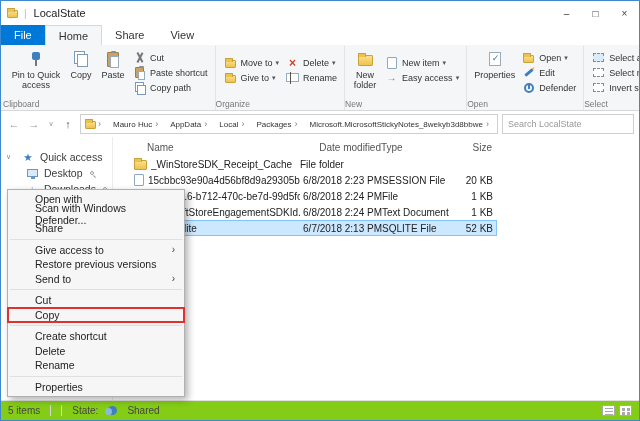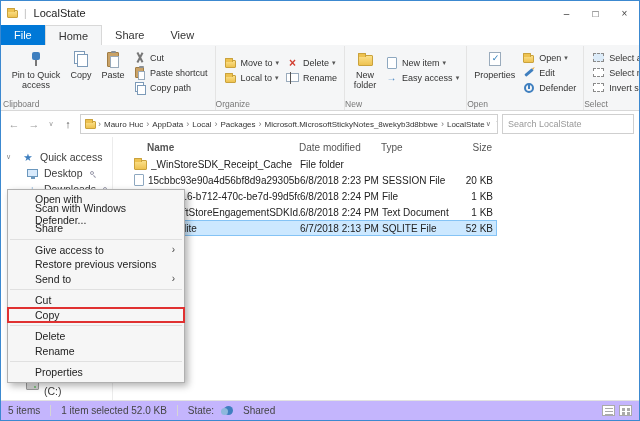--- a/index.html
+++ b/index.html
@@ -88,54 +88,54 @@
   .pinmark { width:4px; height:4px; border:1px solid #99a; border-radius:50%; margin-left:7px; position:relative; flex:none; }
   .pinmark::after { content:''; position:absolute; left:3px; top:3px; width:1px; height:3px; background:#99a; transform:rotate(-45deg); }
 
   
   .addr { height:26px; flex:0 0 auto; display:flex; align-items:center; padding:0 5px; gap:4px; background:#fff; }
   .nav { width:16px; text-align:center; font-size:11px; color:#999; }
   .nav.up { color:#555; }
   .nav.drop { font-size:7px; width:10px; }
   .crumb-box { flex:1; height:20px; border:1px solid #cfcfcf; background:#fff; display:flex; align-items:center;
                padding:0 4px; font-size:8px; color:#333; white-space:nowrap; overflow:hidden; }
-  .crumb { padding:0 1px; }
+  .crumb { padding:0 1px;margin-left:9px; }
   .crumb-sep { color:#777; padding:0 2px; font-size:9px; }
   .crumb-end { margin-left:auto; display:flex; align-items:center; gap:5px; color:#666; }
   .crumb-end .dd { font-size:7px; }
   .crumb-end .rf { font-size:10px; }
   .search-box { width:132px; height:20px; border:1px solid #cfcfcf; background:#fff; font-size:9px;
                 color:#444; padding:0 5px; font-family:"Liberation Sans", sans-serif; }
   .search-box::placeholder { color:#999; }
 
   
   .content { flex:1; display:flex; overflow:hidden; }
   .sidebar { width:112px; flex:none; border-right:1px solid #ececec; padding-top:12px; font-size:10.5px; color:#3b3b3b; }
   .snav { height:16px; display:flex; align-items:center; padding-left:24px; position:relative; }
   .snav .chev { position:absolute; left:5px; top:4px; font-size:7px; color:#888; }
   .snav .sic { width:14px; margin-right:5px; display:flex; justify-content:center; flex:none; }
   .snav.qa { padding-left:20px; font-size:10.5px; }
   .sidebar-spacer { height:100px; }
 
   .files { flex:1; padding:2px 0 0 4px; font-size:10px; color:#222; }
   .fhdr { display:flex; height:17px; align-items:center; color:#555; width:380px; }
   .cell-name { width:182px; display:flex; align-items:center; gap:4px; padding-left:16px; overflow:hidden; }
-  .fhdr .cell-name { padding-left:30px;font-weight:bold; }
-  .cell-date { width:82px; }
+  .fhdr .cell-name { padding-left:30px; }
+  .cell-date { width:82px;text-align:right; }
   .cell-type { width:76px; }
   .cell-size { width:38px; text-align:right; padding-right:3px; }
   .frow { display:flex; height:16px; align-items:center; width:380px; border:1px solid transparent; }
   .frow.selected { background:#cce8ff; border:1px solid #84c3f5; }
   .frow.selected .cell-name { padding-left:2px; }
   .fname { overflow:hidden; white-space:nowrap; }
   .cb { width:11px; height:11px; background:#fff; border:1px solid #6b97bd; position:relative; flex:none; }
   .cb::after { content:'✓'; position:absolute; left:1px; top:-1px; font-size:9px; color:#1f6fb5; }
 
   
-  .statusbar { height:20px; flex:0 0 auto; border-top:1px solid #e2e2e2; background:#c4b5fd;
+  .statusbar { height:20px; flex:0 0 auto; border-top:1px solid #e2e2e2; background:#84cc16;
                display:flex; align-items:center; font-size:10px; color:#444; padding:0 7px; gap:10px; }
   .sb-sep { width:1px; height:11px; background:#d5d5d5; }
   .ic-share { width:9px; height:9px; border-radius:50%; background:#3f7fbf; position:relative; flex:none; }
   .ic-share::after { content:''; position:absolute; left:-3px; top:2px; width:7px; height:7px; border-radius:50%; background:#8db8dd; }
   .viewbtns { margin-left:auto; display:flex; gap:4px; }
   .vt { width:13px; height:11px; border:1px solid #aaa; background:#fff; position:relative; }
   .vt.lines::after { content:''; position:absolute; left:2px; top:2px; width:8px; height:1px; background:#aaa; box-shadow:0 3px 0 #aaa, 0 6px 0 #aaa; }
   .vt.grid::after { content:''; position:absolute; left:2px; top:2px; width:3px; height:3px; background:#aaa; box-shadow:5px 0 0 #aaa, 0 4px 0 #aaa, 5px 4px 0 #aaa; }
 
   
@@ -222,21 +222,21 @@
             <span class="ic">
                 <span class="ic-folder xs"></span>
               </span>
             <span>Move to</span>
             <span class="caret">▾</span>
           </button>
           <button class="btn-small">
             <span class="ic">
                 <span class="ic-folder xs"></span>
               </span>
-            <span>Local to</span>
+            <span>Give to</span>
             <span class="caret">▾</span>
           </button>
         </div>
         <div class="mini-col pt">
           <button class="btn-small">
             <span class="ic">
                 <span class="ic-x">×</span>
               </span>
             <span>Delete</span>
             <span class="caret">▾</span>
@@ -481,21 +481,20 @@
         <span class="cell-date">6/7/2018 2:13 PM</span>
         <span class="cell-type">SQLITE File</span>
         <span class="cell-size">52 KB</span>
       </div>
     </div>
   </div>
 
   <div class="statusbar">
     <span>5 items</span>
     <span class="sb-sep"></span>
-    <span>1 item selected 52.0 KB</span>
     <span class="sb-sep"></span>
     <span>State:</span>
     <span class="ic-share"></span>
     <span>Shared</span>
     <span class="viewbtns">
       <span class="vt lines"></span>
       <span class="vt grid"></span>
     </span>
   </div>
 
@@ -523,20 +522,23 @@
     </div>
     <div class="ctx-sep"></div>
     <div class="ctx-item">
       <span>Cut</span>
     </div>
     <div class="ctx-item hl">
       <span>Copy</span>
     </div>
     <div class="ctx-sep"></div>
     <div class="ctx-item">
+      <span>Create shortcut</span>
+    </div>
+    <div class="ctx-item">
       <span>Delete</span>
     </div>
     <div class="ctx-item">
       <span>Rename</span>
     </div>
     <div class="ctx-sep"></div>
     <div class="ctx-item">
       <span>Properties</span>
     </div>
   </div>

